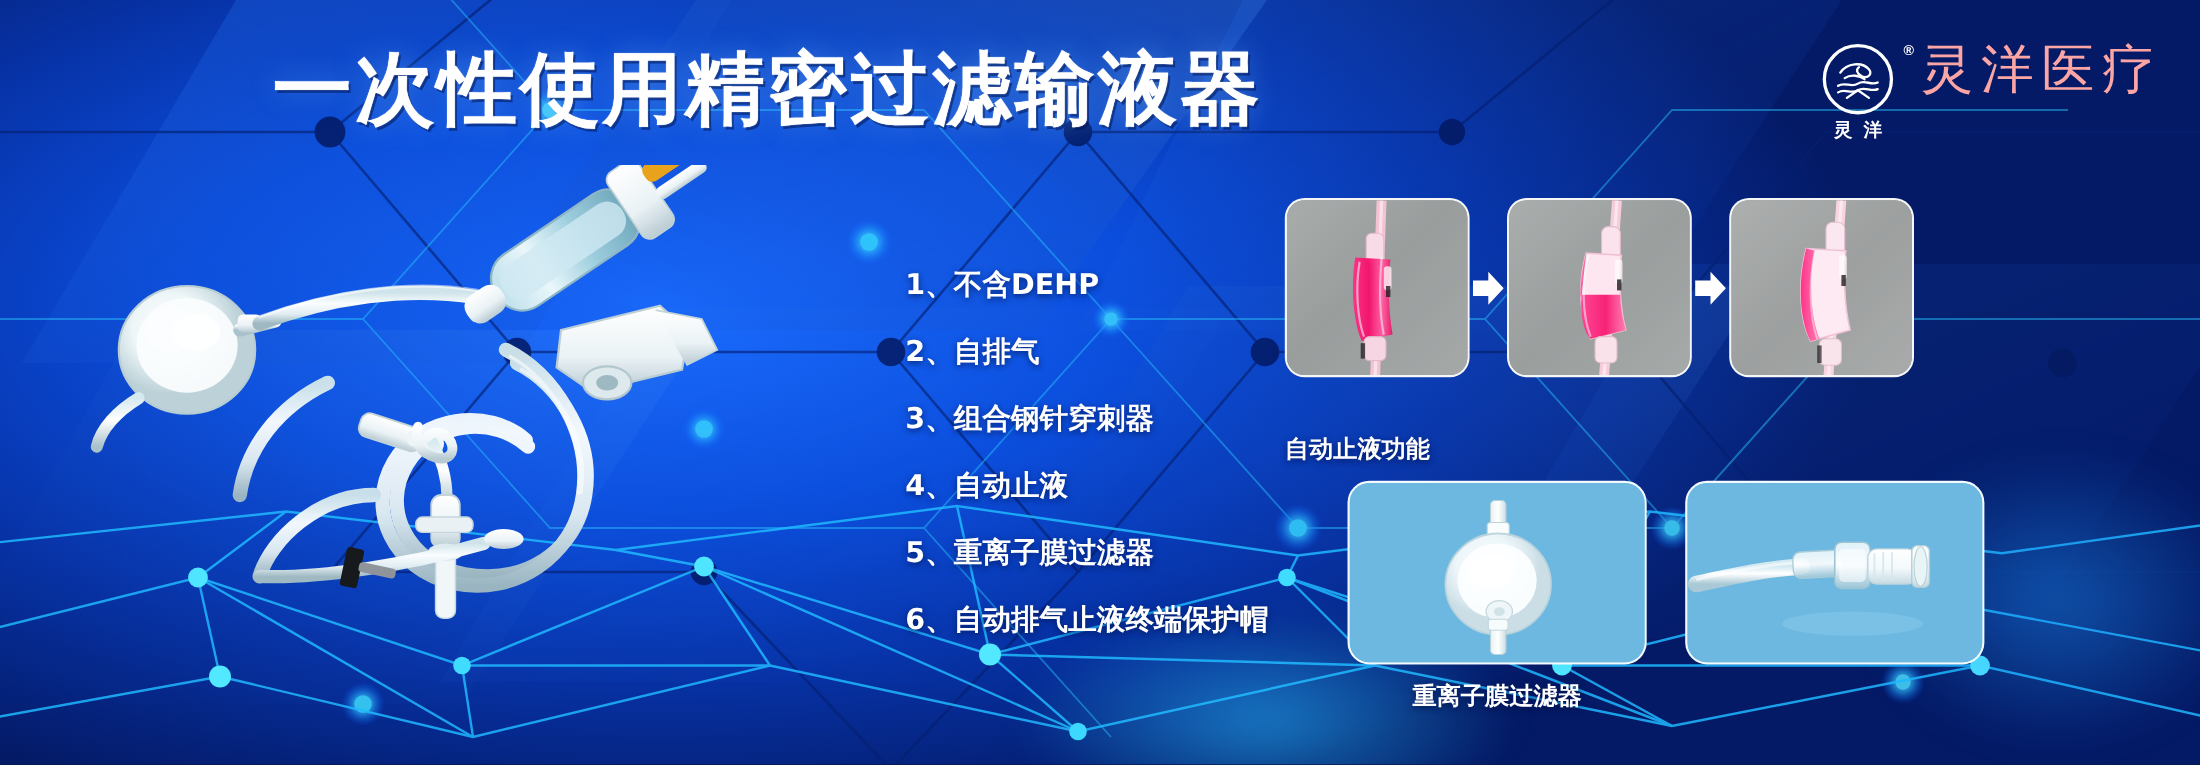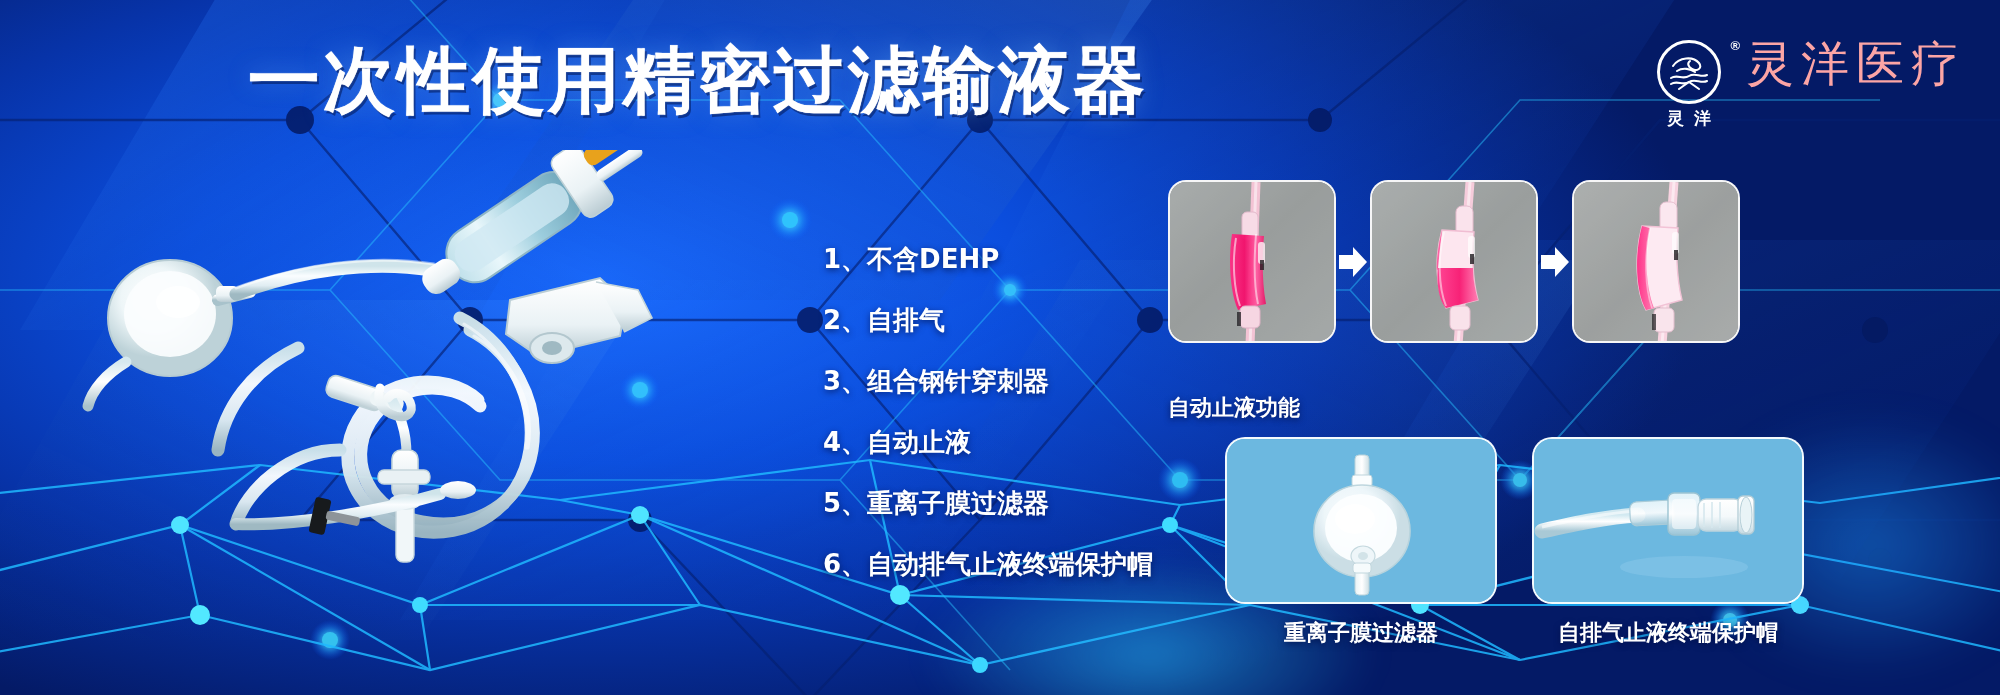--- a/index.html
+++ b/index.html
@@ -481,15 +481,14 @@
         <rect x="164" y="60" width="44" height="32" rx="8" fill="url(#capB)" stroke="#bdd4dd" stroke-width="1.3"></rect>
         <rect x="204" y="57" width="16" height="38" rx="5" fill="url(#capB)" stroke="#b2ccd6" stroke-width="1.3"></rect>
         <ellipse cx="212" cy="76" rx="6" ry="18" fill="#e9f4f7" stroke="#b6cfd8" stroke-width="1"></ellipse>
         <path d="M170,64 L170,88 M178,63 L178,89 M186,63 L186,89" stroke="#d6e8ee" stroke-width="1.6"></path>
         <ellipse cx="150" cy="128" rx="64" ry="11" fill="#8ecaea" opacity=".45"></ellipse>
       </svg>
     </div>
   </div>
 
   <div class="cap-row2 cap-a">重离子膜过滤器</div>
-  <div class="cap-row2 cap-b">自排气止液终端保护帽</div>
 
 </div>
 
 </body></html>

